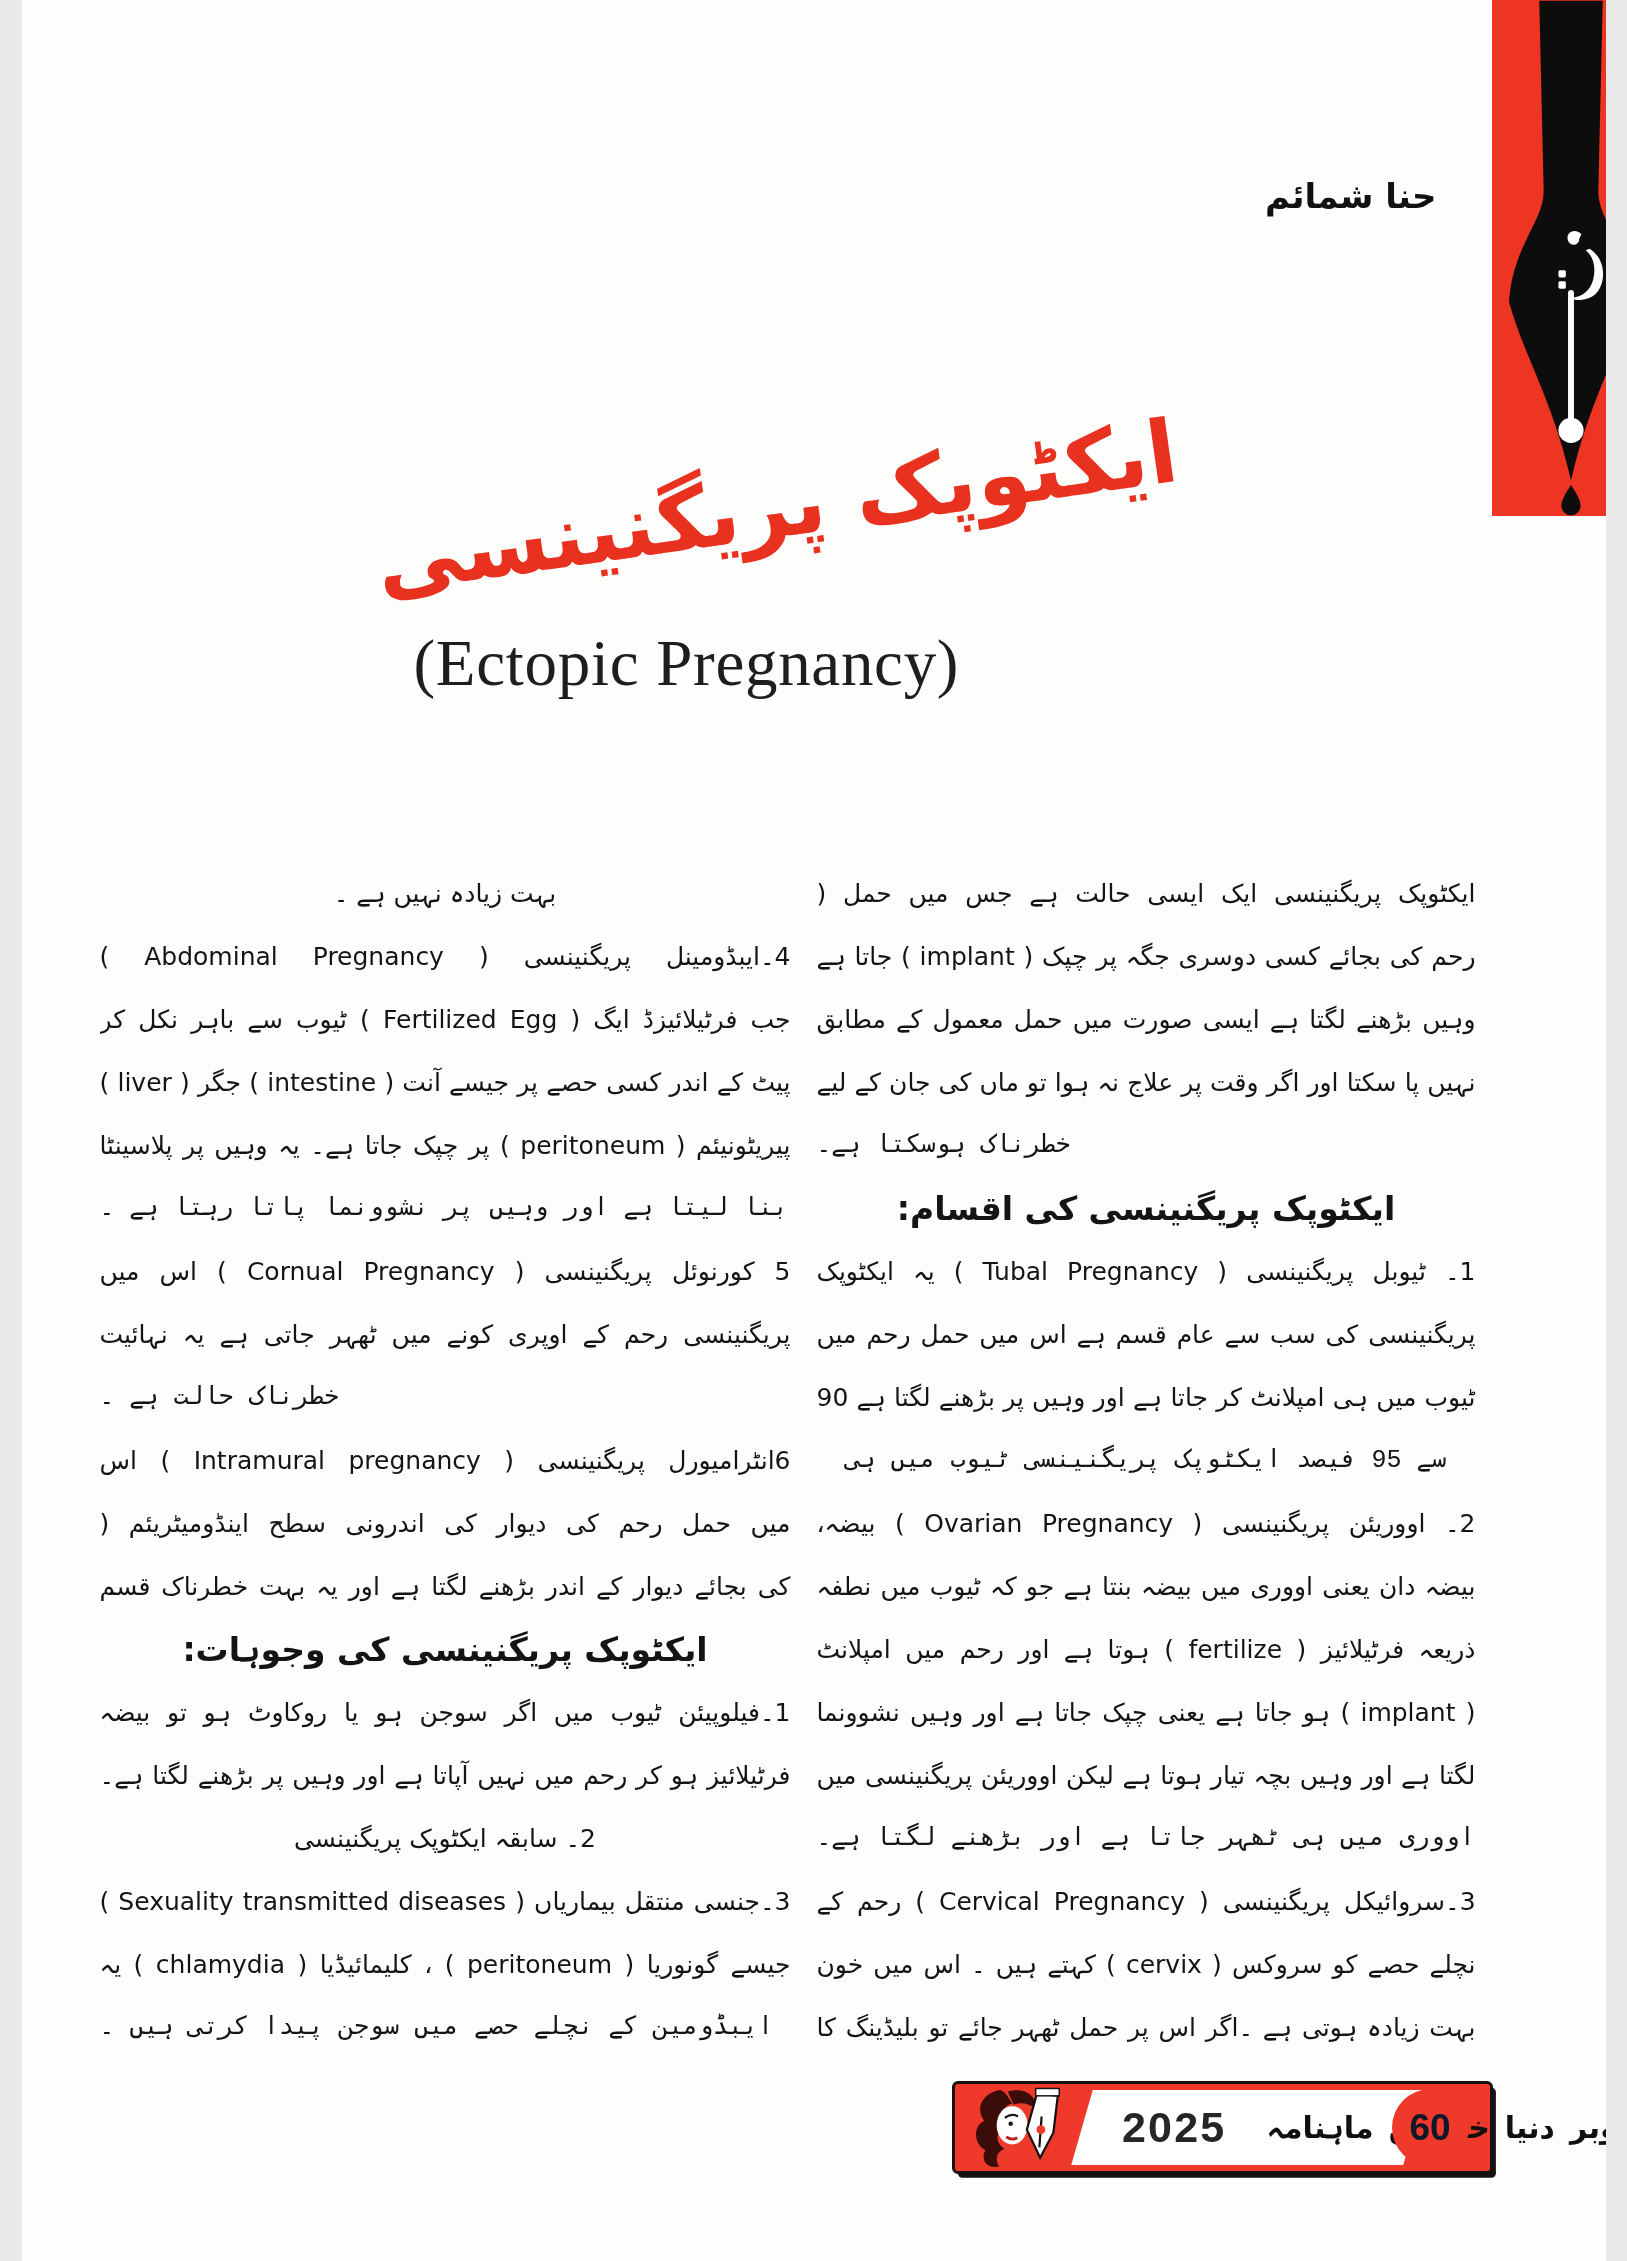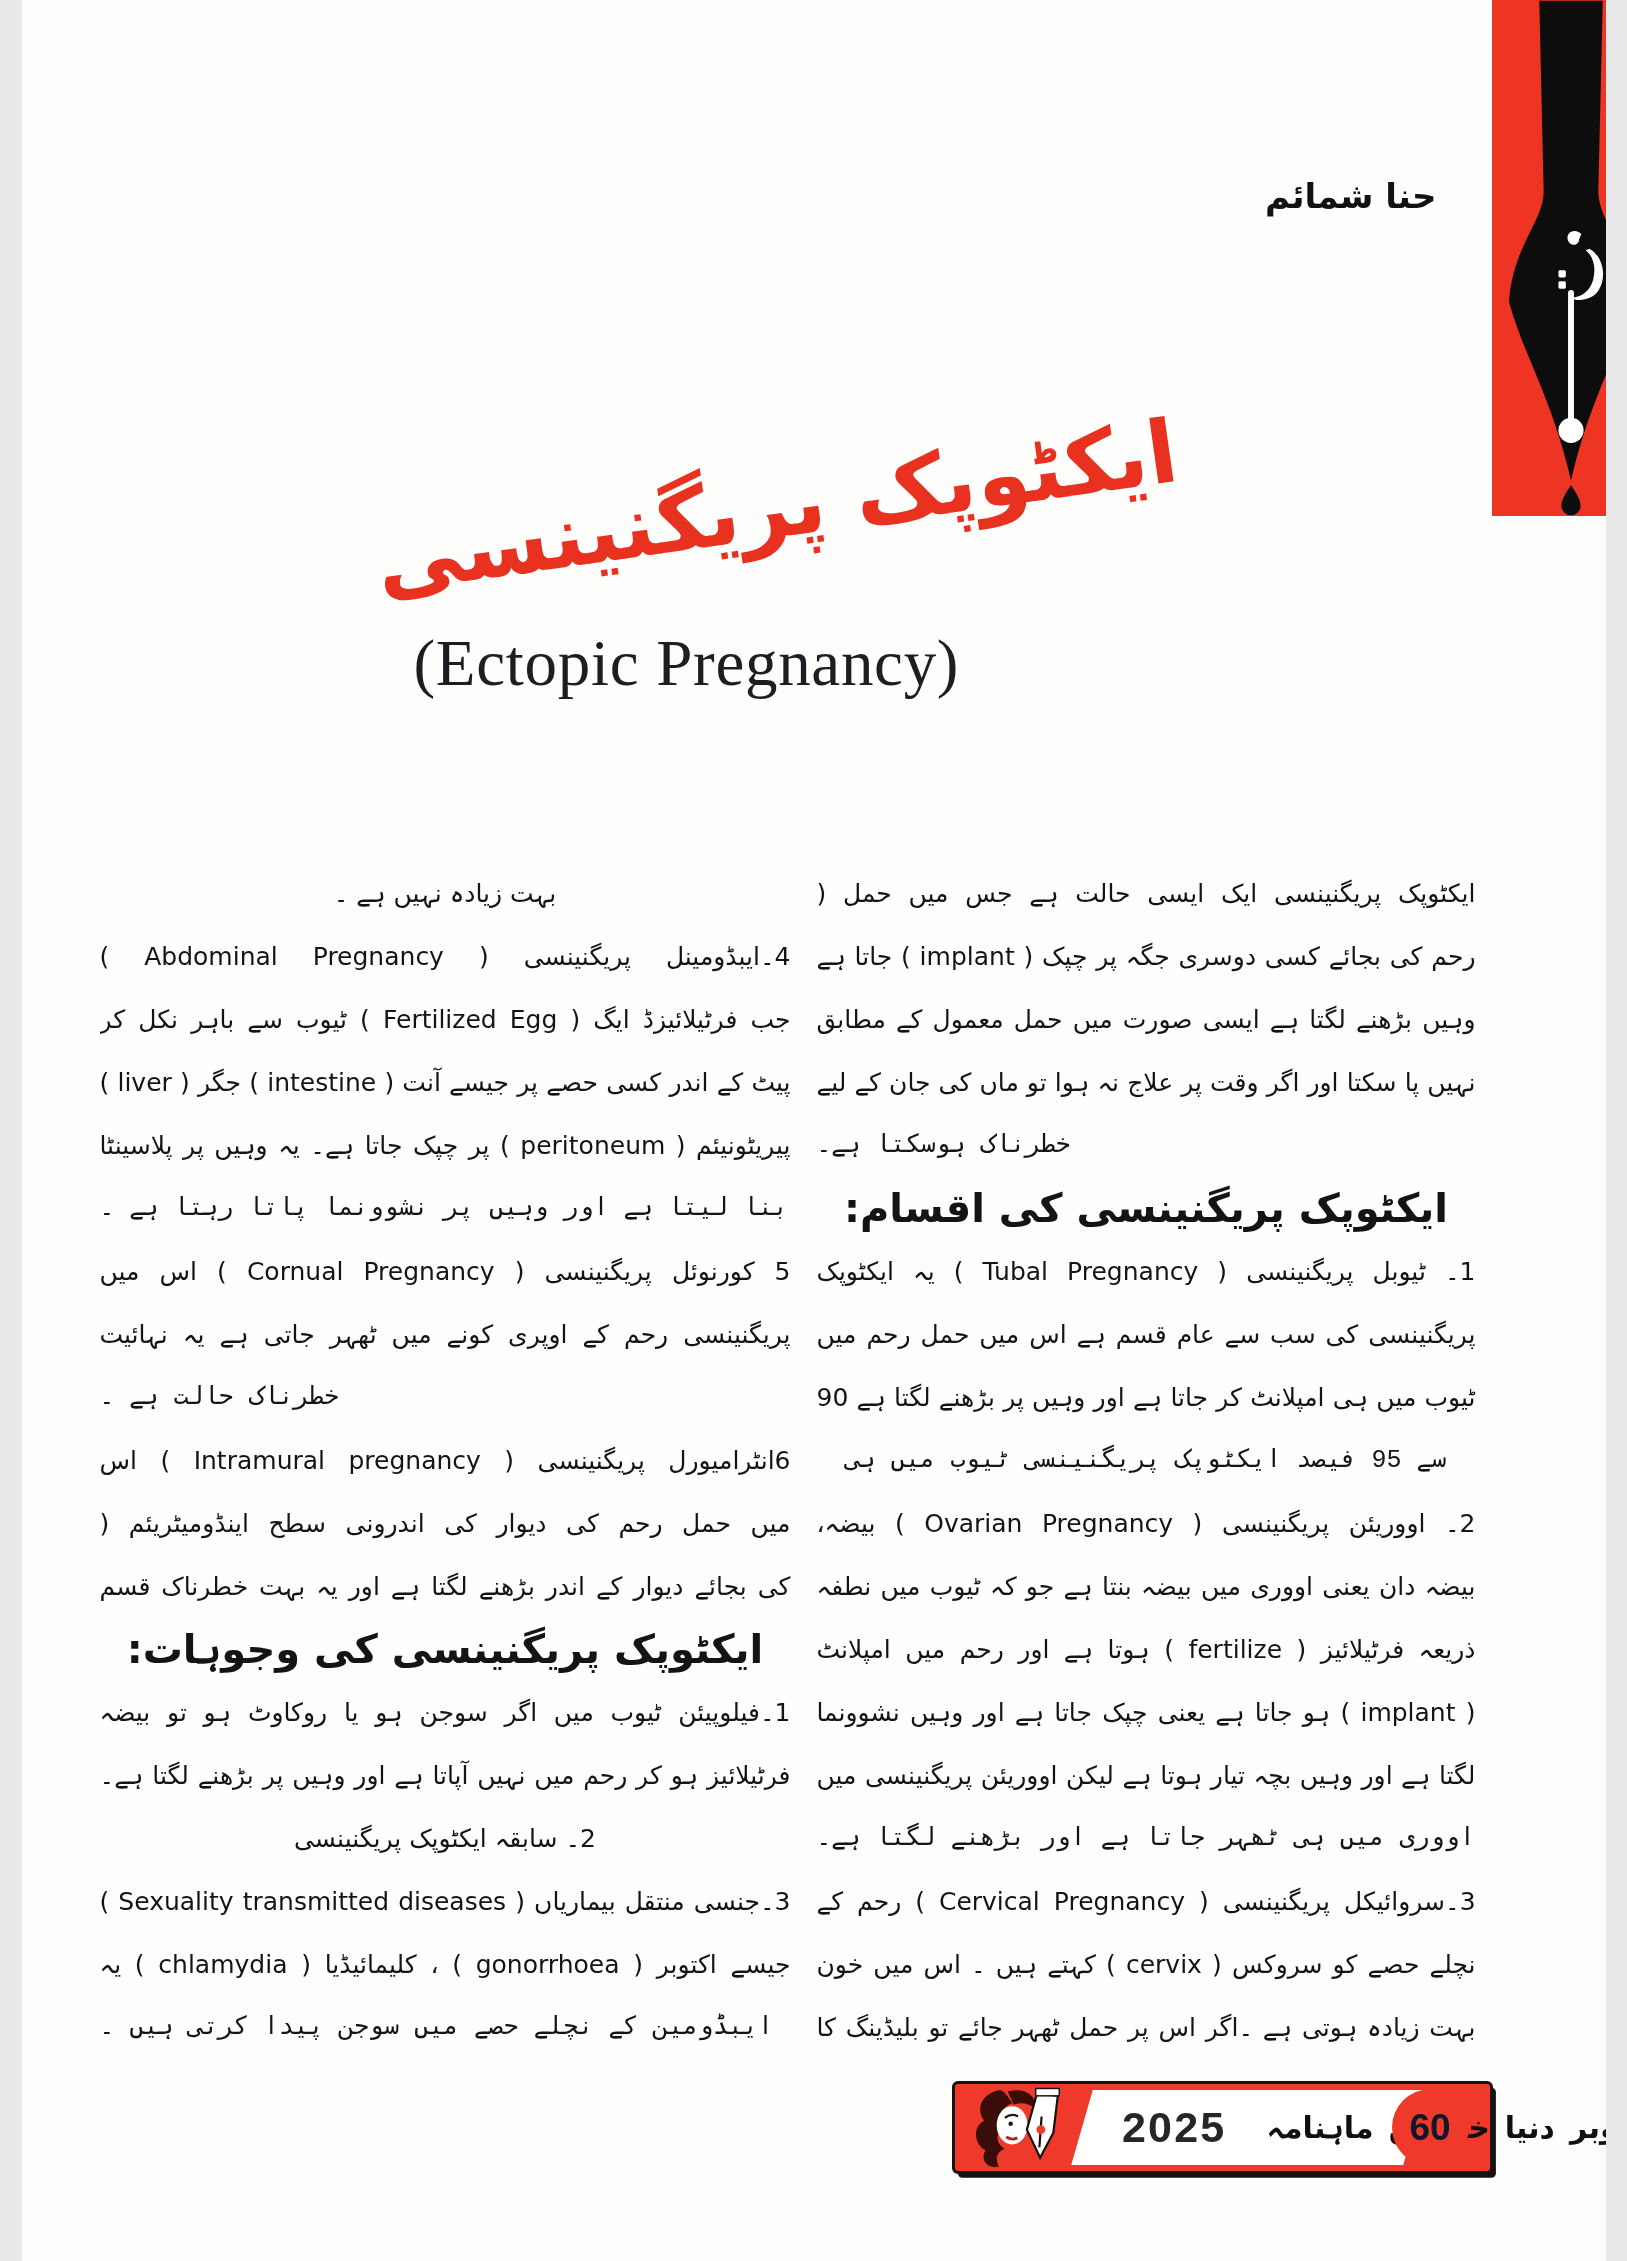--- a/index.html
+++ b/index.html
@@ -28,21 +28,21 @@
   
   .col{position:absolute;top:862px;direction:rtl;}
   .col-right{left:795px;width:659px;}
   .col-left{left:78px;width:691px;}
   .line{
     margin:0;height:63px;line-height:63px;overflow:hidden;
     font-size:25px;color:#141414;
     text-align:justify;text-align-last:justify;
     font-family:"DejaVu Sans","Liberation Serif",sans-serif;
   }
-  .line.heading{font-weight:bold;font-size:40px;}
+  .line.heading{font-weight:bold;font-size:33px;}
   .line.ac{text-align:center;text-align-last:center;}
   .line.al{text-align:center;text-align-last:left;font-family:Liberation Mono, monospace;}
   
   .footer{
     position:absolute;left:930px;top:2081px;width:541px;height:93px;
     background:#ef392a;border:3px solid #151210;border-radius:6px;
     box-shadow:4.4px 5.2px 0 -1.5px #151210;box-sizing:border-box;
   }
   .footer .logo{position:absolute;left:7.4px;top:3px;width:115px;height:81px;}
   .plate{
@@ -122,21 +122,21 @@
       <p class="line">پریگنینسی رحم کے اوپری کونے میں ٹھہر جاتی ہے یہ نہائیت پیچیدہ اور</p>
       <p class="line al">خطرناک حالت ہے ۔</p>
       <p class="line">6انٹرامیورل پریگنینسی ( Intramural pregnancy ) اس</p>
       <p class="line">میں حمل رحم کی دیوار کی اندرونی سطح اینڈومیٹریئم ( endometrium )</p>
       <p class="line">کی بجائے دیوار کے اندر بڑھنے لگتا ہے اور یہ بہت خطرناک قسم ہے ۔</p>
       <p class="line heading ac">ایکٹوپک پریگنینسی کی وجوہات:</p>
       <p class="line">1۔فیلوپیئن ٹیوب میں اگر سوجن ہو یا روکاوٹ ہو تو بیضہ</p>
       <p class="line">فرٹیلائیز ہو کر رحم میں نہیں آپاتا ہے اور وہیں پر بڑھنے لگتا ہے۔</p>
       <p class="line ac">2۔ سابقہ ایکٹوپک پریگنینسی</p>
       <p class="line">3۔جنسی منتقل بیماریاں ( Sexuality transmitted diseases )</p>
-      <p class="line">جیسے اکتوبر ( gonorrhoea ) ، کلیمائیڈیا ( chlamydia ) یہ</p>
+      <p class="line">جیسے گونوریا ( peritoneum ) ، کلیمائیڈیا ( chlamydia ) یہ</p>
       <p class="line al">ایبڈومین کے نچلے حصے میں سوجن پیدا کرتی ہیں ۔</p>
     </div>
 
   <div class="footer">
     <svg class="logo" viewBox="0 0 156 110" aria-hidden="true">
       <g>
         <path fill="#3a0c0a" d="M52 4 C26 8 18 30 30 46 C14 54 16 78 32 86 C24 98 34 112 50 108 C44 96 48 88 58 84 C44 76 46 60 58 54 C48 44 54 26 68 22 C62 12 58 6 52 4 Z"></path>
         <path fill="#3a0c0a" d="M62 6 C86 0 102 12 100 30 C92 22 78 20 70 24 Z"></path>
         <ellipse cx="68" cy="52" rx="21" ry="26" fill="#ffffff"></ellipse>
         <path d="M58 42 q9 -7 18 -2" stroke="#1a1a1a" stroke-width="3" fill="none"></path>

